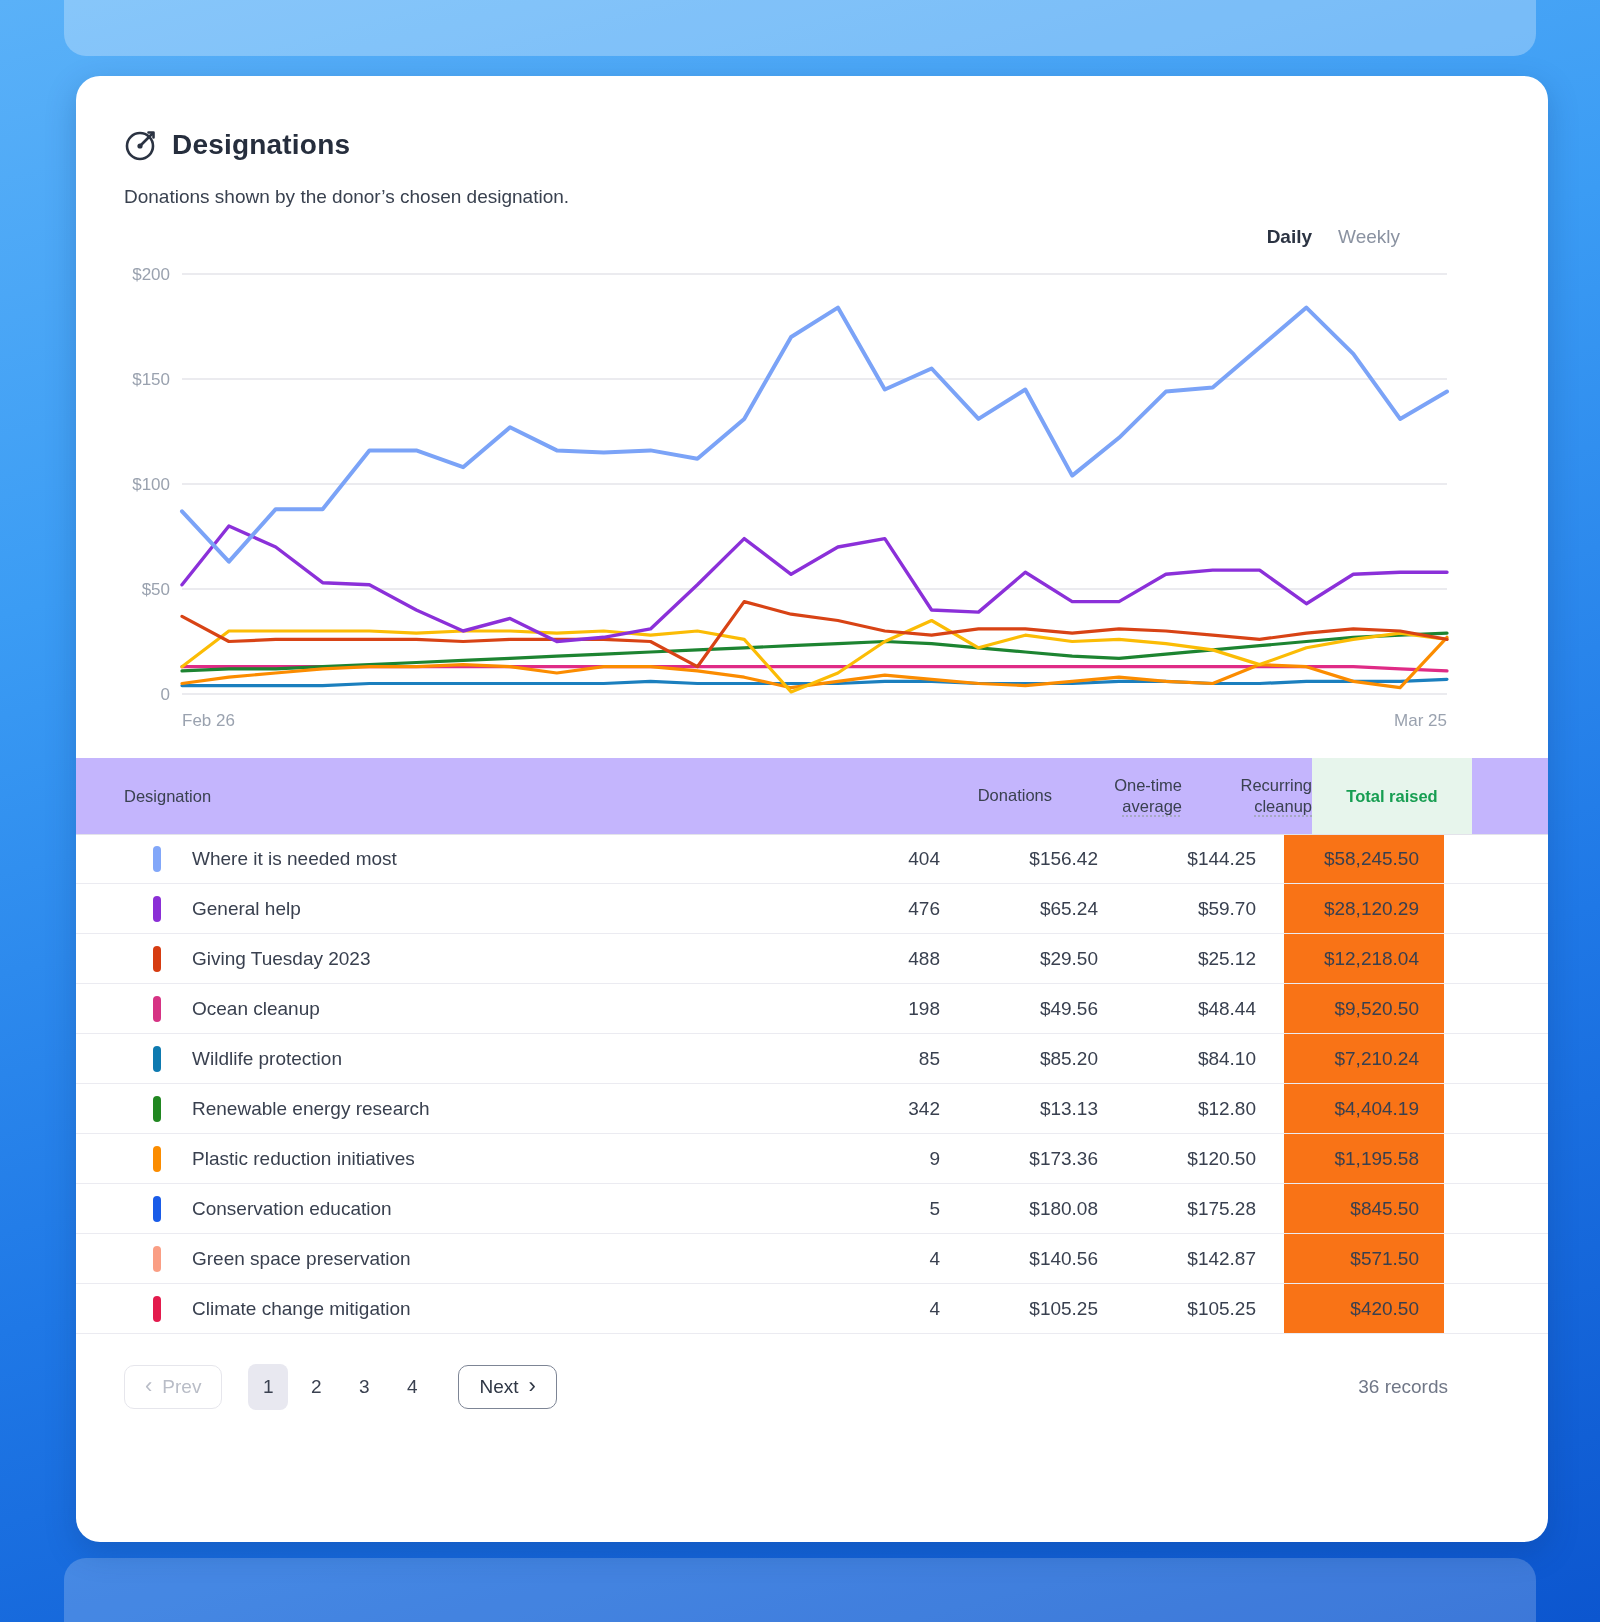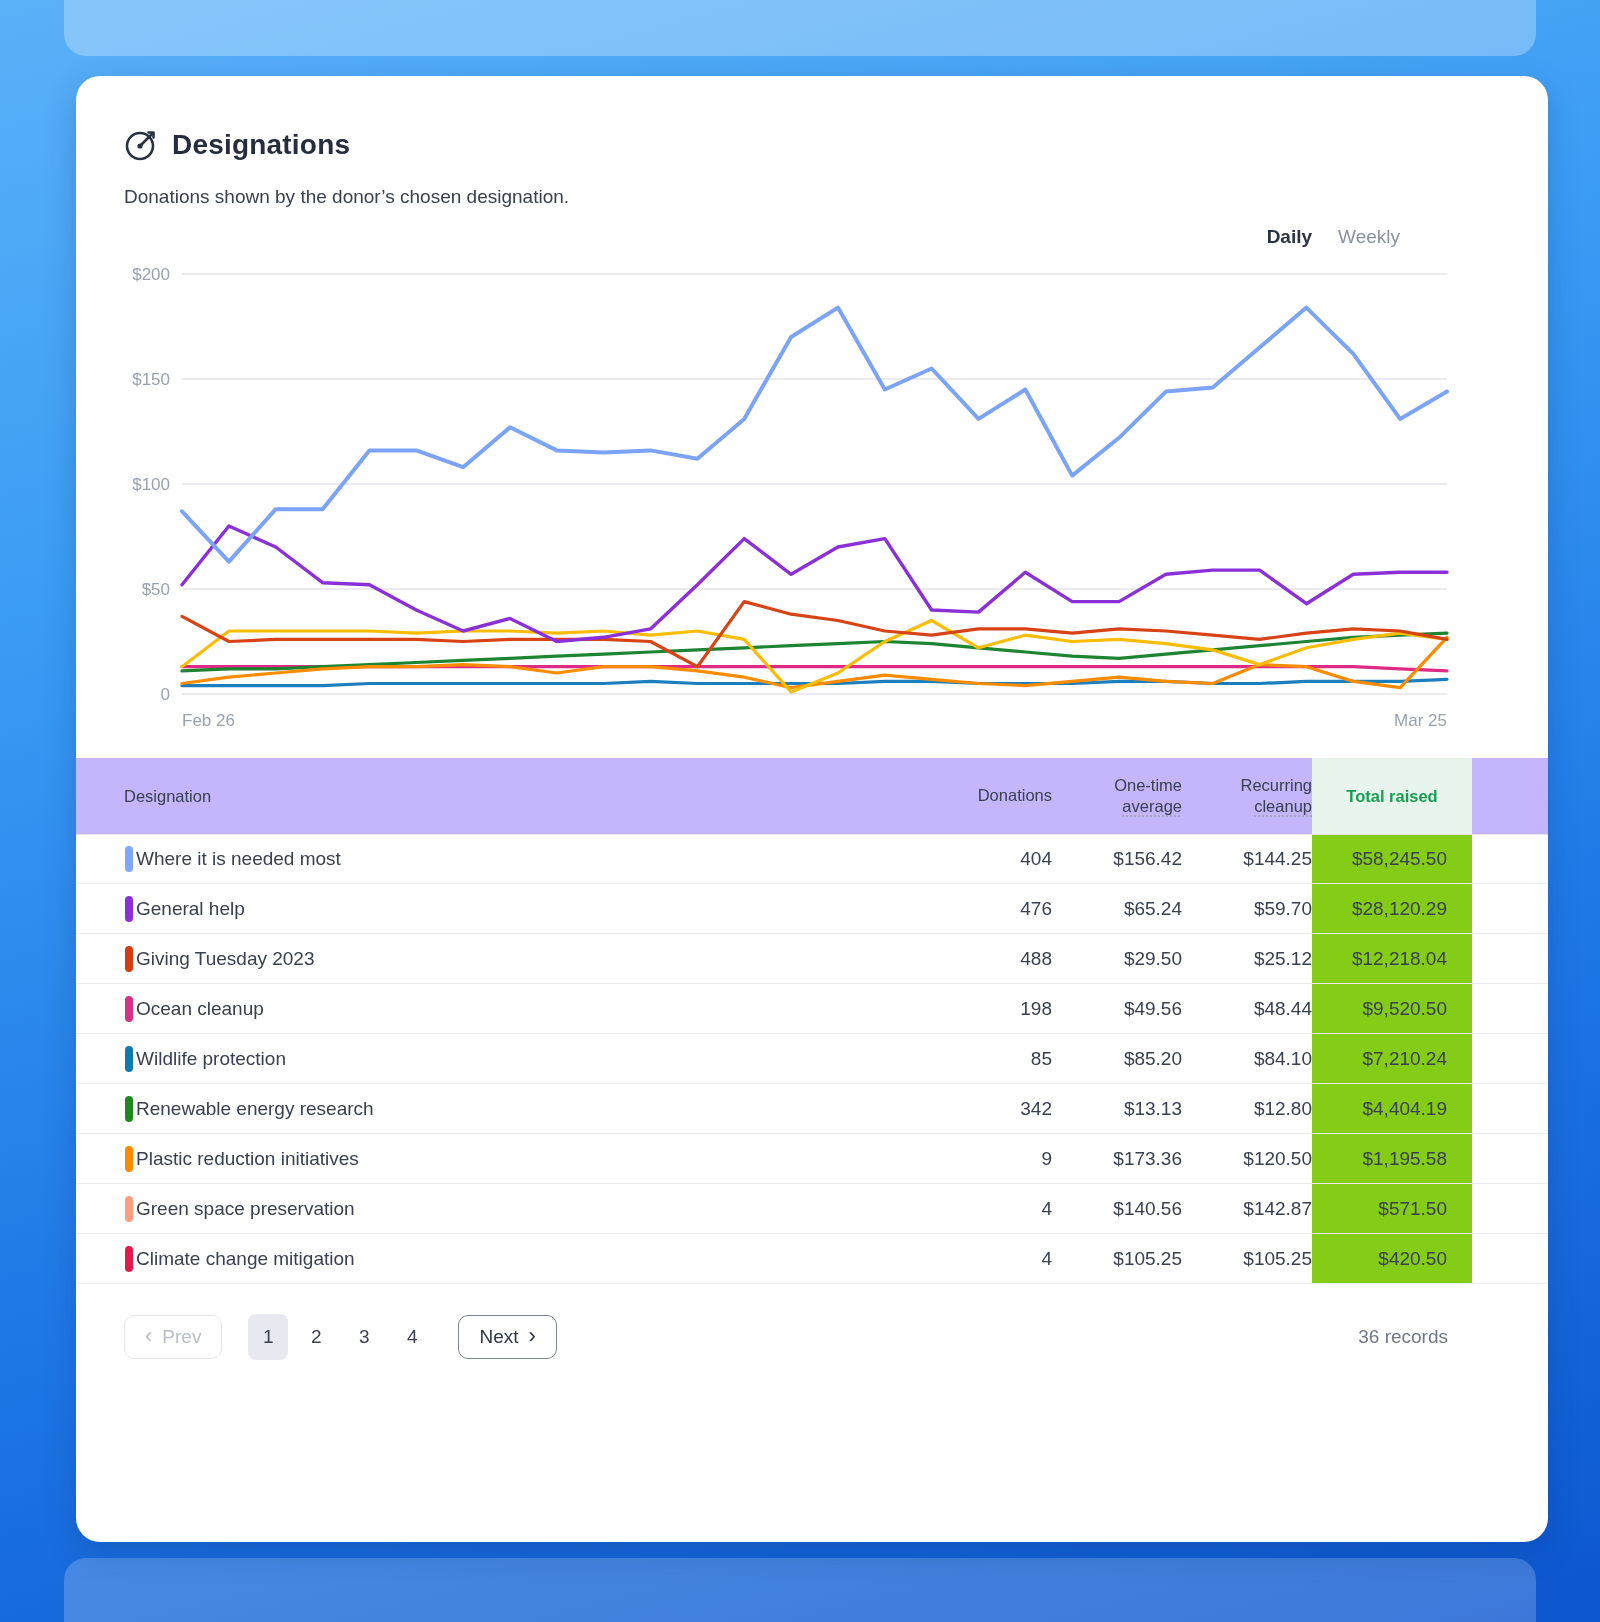--- a/index.html
+++ b/index.html
@@ -41,26 +41,26 @@
     display:grid;
     grid-template-columns:48px 20px 1fr 150px 130px 130px 160px 76px;
     align-items:center;
   }
   .thead { background:#c4b5fd; height:76px; font-size:16.5px; color:#3a4150; }
   .thead .h-desig { grid-column:2 / 4; text-align:left; }
   .h-num { text-align:right; line-height:1.3; }
   .h-two .u { text-decoration:underline dotted #9aa2af; text-underline-offset:4px; cursor:help; }
   .h-total { text-align:center; font-weight:700; color:#179e52; background:#e7f5ec; height:100%; display:flex; align-items:center; justify-content:center; }
   .h-pad-right { background:transparent; height:100%; }
-  .trow { height:50px; border-bottom:1px solid #ebebf1; font-size:19px; color:#39404f; }
+  .trow { height:50px; border-bottom:1px solid #ebebf1; font-size:19px; color:#39404f;gap:28px; }
   .trow:first-of-type { border-top:1px solid #e3e3ea; }
   .chip { width:8px; height:26px; border-radius:4px; justify-self:start; margin-left:1px; }
   .cell.name { padding-left:0; }
   .cell.num { text-align:right; font-variant-numeric:tabular-nums; }
-  .cell.total { background:#84cc16; height:100%; display:flex; align-items:center; justify-content:flex-end; padding-right:25px; }
+  .cell.total { background:#f97316; height:100%; display:flex; align-items:center; justify-content:flex-end; padding-right:25px; }
   .row-pad-right { height:100%; }
 
   .pager-row { display:flex; align-items:center; margin:30px 100px 0 48px; }
   .btn {
     display:flex; align-items:center; gap:10px; font-size:19px;
     border-radius:10px; padding:10px 20px; background:#fff; cursor:pointer; user-select:none;
   }
   .btn.prev { border:1px solid #e6e6ec; color:#b9bdc7; }
   .btn.next { border:1px solid #7d8595; color:#2f3745; margin-left:26px;align-items:flex-end; }
   .chev { font-size:22px; line-height:1; position:relative; top:-1px; }
@@ -219,20 +219,32 @@
       <span class="chip" style="background: rgb(251, 140, 0);"></span>
     </span>
     <span class="cell name" style="margin-left:-8px;">Plastic reduction initiatives</span>
     <span class="cell num">9</span>
     <span class="cell num">$173.36</span>
     <span class="cell num">$120.50</span>
     <span class="cell num total">$1,195.58</span>
     <span class="row-pad-right"></span>
   </div>
 
+  <div class="trow">
+    <span></span>
+    <span style="display:flex;align-items:center;">
+      <span class="chip" style="background: rgb(26, 92, 232);"></span>
+    </span>
+    <span class="cell name" style="margin-left:-8px;">Conservation education</span>
+    <span class="cell num">5</span>
+    <span class="cell num">$180.08</span>
+    <span class="cell num">$175.28</span>
+    <span class="cell num total">$845.50</span>
+    <span class="row-pad-right"></span>
+  </div>
 
   <div class="trow">
     <span></span>
     <span style="display:flex;align-items:center;">
       <span class="chip" style="background: rgb(250, 158, 132);"></span>
     </span>
     <span class="cell name" style="margin-left:-8px;">Green space preservation</span>
     <span class="cell num">4</span>
     <span class="cell num">$140.56</span>
     <span class="cell num">$142.87</span>

